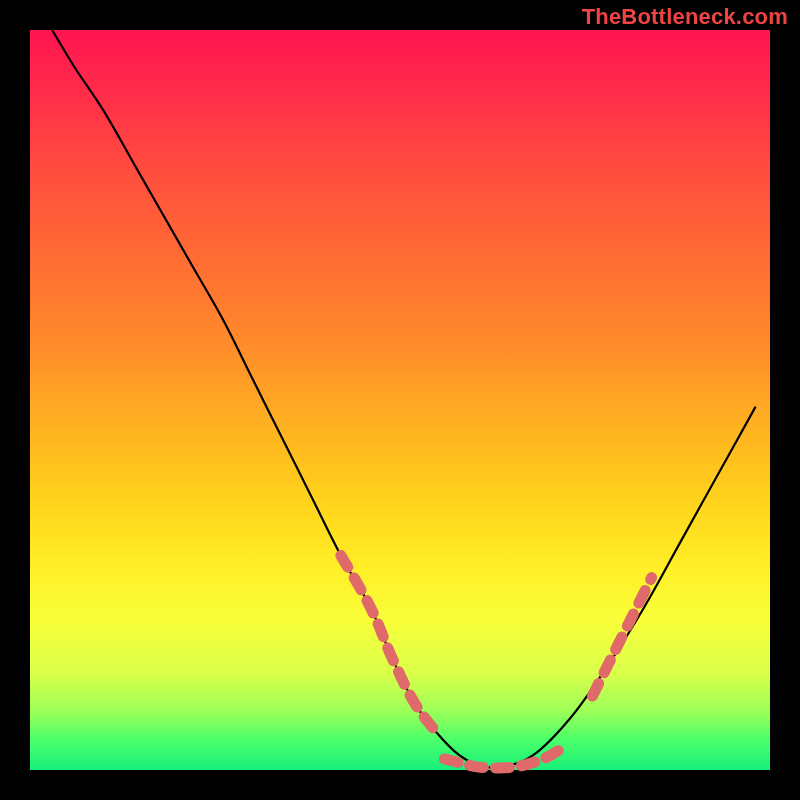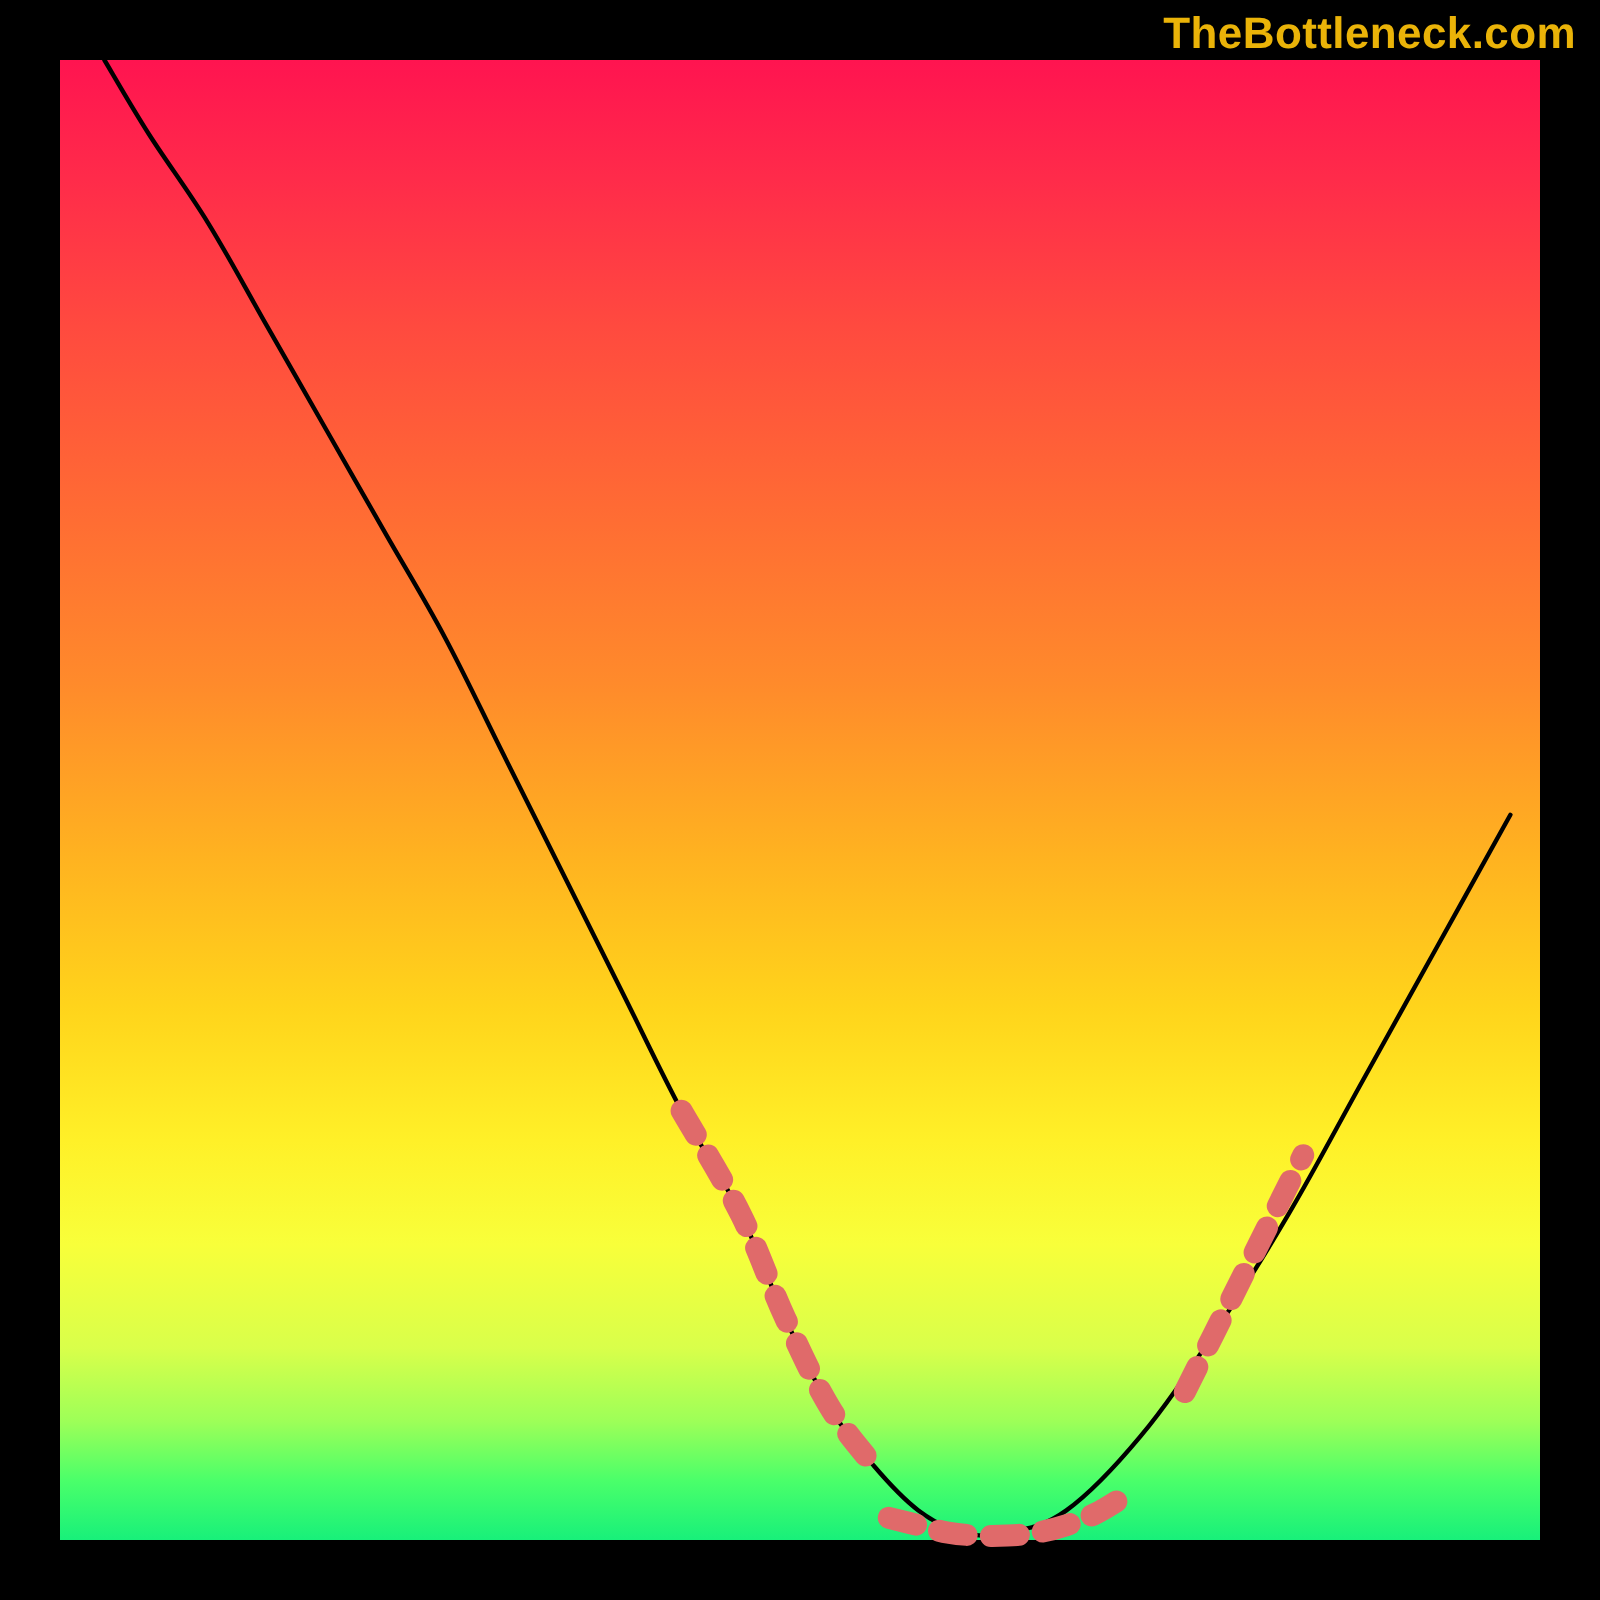--- a/index.html
+++ b/index.html
@@ -40,21 +40,21 @@
       #d9ff4a 87%,
       #9dff58 92%,
       #4aff6a 96%,
       #18f07a 100%
     );
   }
   .watermark {
     position: absolute;
     top: 4px;
     right: 12px;
-    color: #eab308;
+    color: #ef4444;
     font-size: 22px;
     font-weight: 600;
     letter-spacing: 0.2px;
     user-select: none;
   }
   svg.curve {
     position: absolute;
     left: 0;
     top: 0;
     width: 740px;

